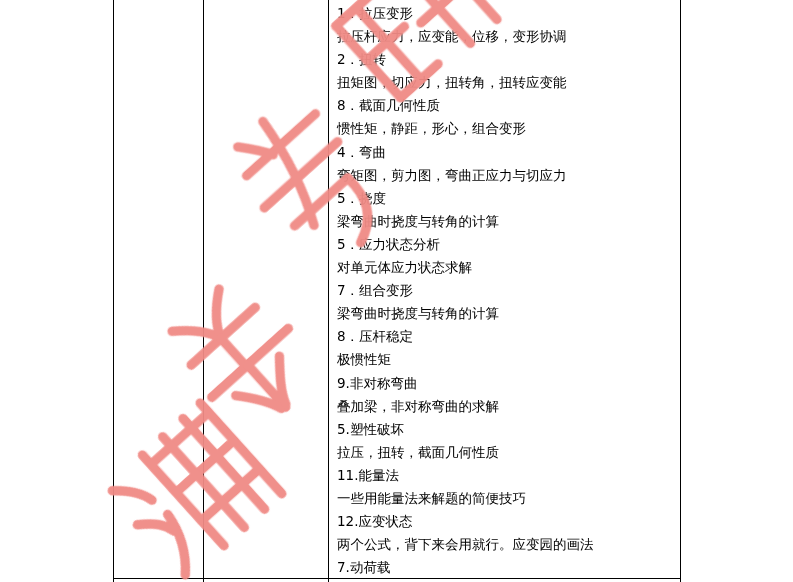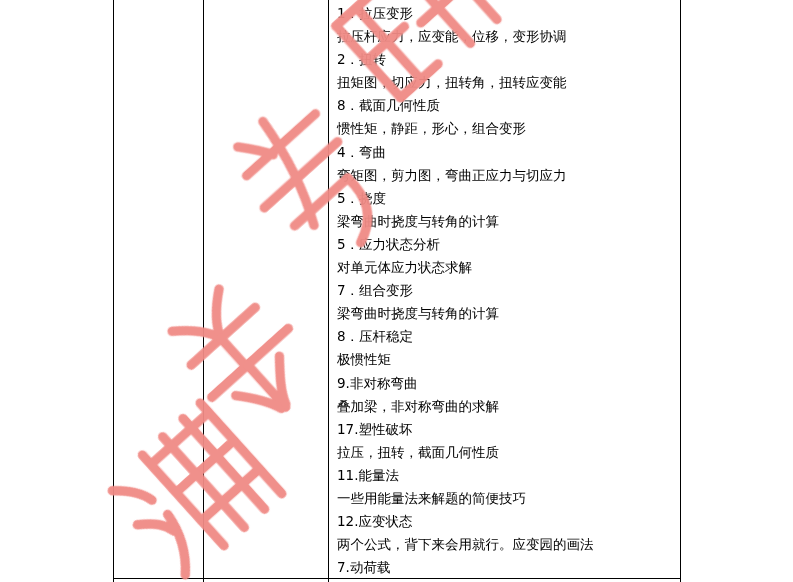--- a/index.html
+++ b/index.html
@@ -100,21 +100,21 @@
     <div class="line heading">5．挠度</div>
     <div class="line detail">梁弯曲时挠度与转角的计算</div>
     <div class="line heading">5．应力状态分析</div>
     <div class="line detail">对单元体应力状态求解</div>
     <div class="line heading">7．组合变形</div>
     <div class="line detail">梁弯曲时挠度与转角的计算</div>
     <div class="line heading">8．压杆稳定</div>
     <div class="line detail">极惯性矩</div>
     <div class="line heading">9.非对称弯曲</div>
     <div class="line detail">叠加梁，非对称弯曲的求解</div>
-    <div class="line heading">17.塑性破坏</div>
+    <div class="line heading">5.塑性破坏</div>
     <div class="line detail">拉压，扭转，截面几何性质</div>
     <div class="line heading">11.能量法</div>
     <div class="line detail">一些用能量法来解题的简便技巧</div>
     <div class="line heading">12.应变状态</div>
     <div class="line detail">两个公式，背下来会用就行。应变园的画法</div>
     <div class="line heading">7.动荷载</div>
     <div class="line detail">固定套路；讲解几个题之后能熟练掌握即可</div>
   </div>
 
   <div class="watermark">

